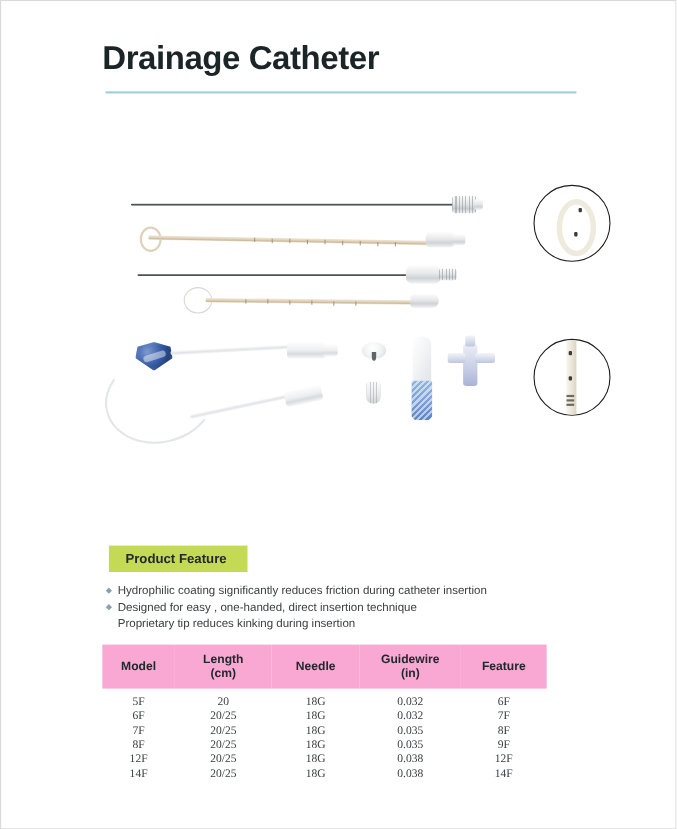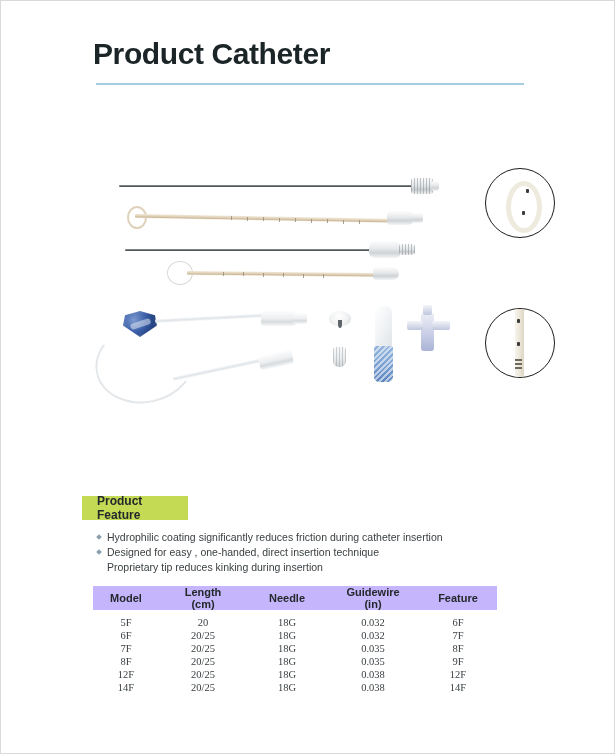--- a/index.html
+++ b/index.html
@@ -216,23 +216,23 @@
   .band {
     position: absolute;
     width: 7px;
     height: 1.5px;
     background: #6e6a60;
   }
 
   
   .feature-badge {
     position: absolute;
-    left: 81px;
+    left: 98px;
     top: 495px;
-    width: 106px;
+    width: 126px;
     height: 24px;
     background: #c4da55;
     display: flex;
     align-items: center;
   }
   .feature-badge span {
     padding-left: 15px;
     font-size: 12px;
     font-weight: bold;
     color: #23282b;
@@ -270,45 +270,45 @@
 
   
   .spec-table {
     position: absolute;
     left: 92px;
     top: 585px;
     width: 404px;
     border-collapse: collapse;
   }
   .spec-table th {
-    background: #c4b5fd;
+    background: #f9a8d4;
     color: #23282b;
     font-size: 11px;
     font-weight: bold;
-    height: 24px;
+    height: 40px;
     line-height: 12px;
     padding: 0;
     text-align: center;
   }
   .spec-table td {
     font-size: 10.5px;
     color: #3b4043;
     height: 13px;
     text-align: center;
     padding: 0;
     font-family: Liberation Serif, serif;
   }
   .spec-table tbody tr:first-child td { padding-top: 6px; }
 </style>
 </head>
 <body>
 
 <div class="page">
 
-  <div class="title">Product Catheter</div>
+  <div class="title">Drainage Catheter</div>
   <div class="title-rule"></div>
 
   <div class="montage">
 
     <div class="shaft metal-shaft" style="left:8px; top:24px; width:296px; height:2px;"></div>
     <div class="hub-ridged" style="left:300px; top:17px; width:22px; height:16px;"></div>
     <div class="hub" style="left:320px; top:20px; width:8px; height:10px;"></div>
 
     <div class="loop" style="left:16px; top:45px; width:16px; height:19px;"></div>
     <div class="shaft tan-shaft" style="left:24px; top:53px; width:254px; height:4px; transform:rotate(1.1deg); transform-origin:left center;"></div>

